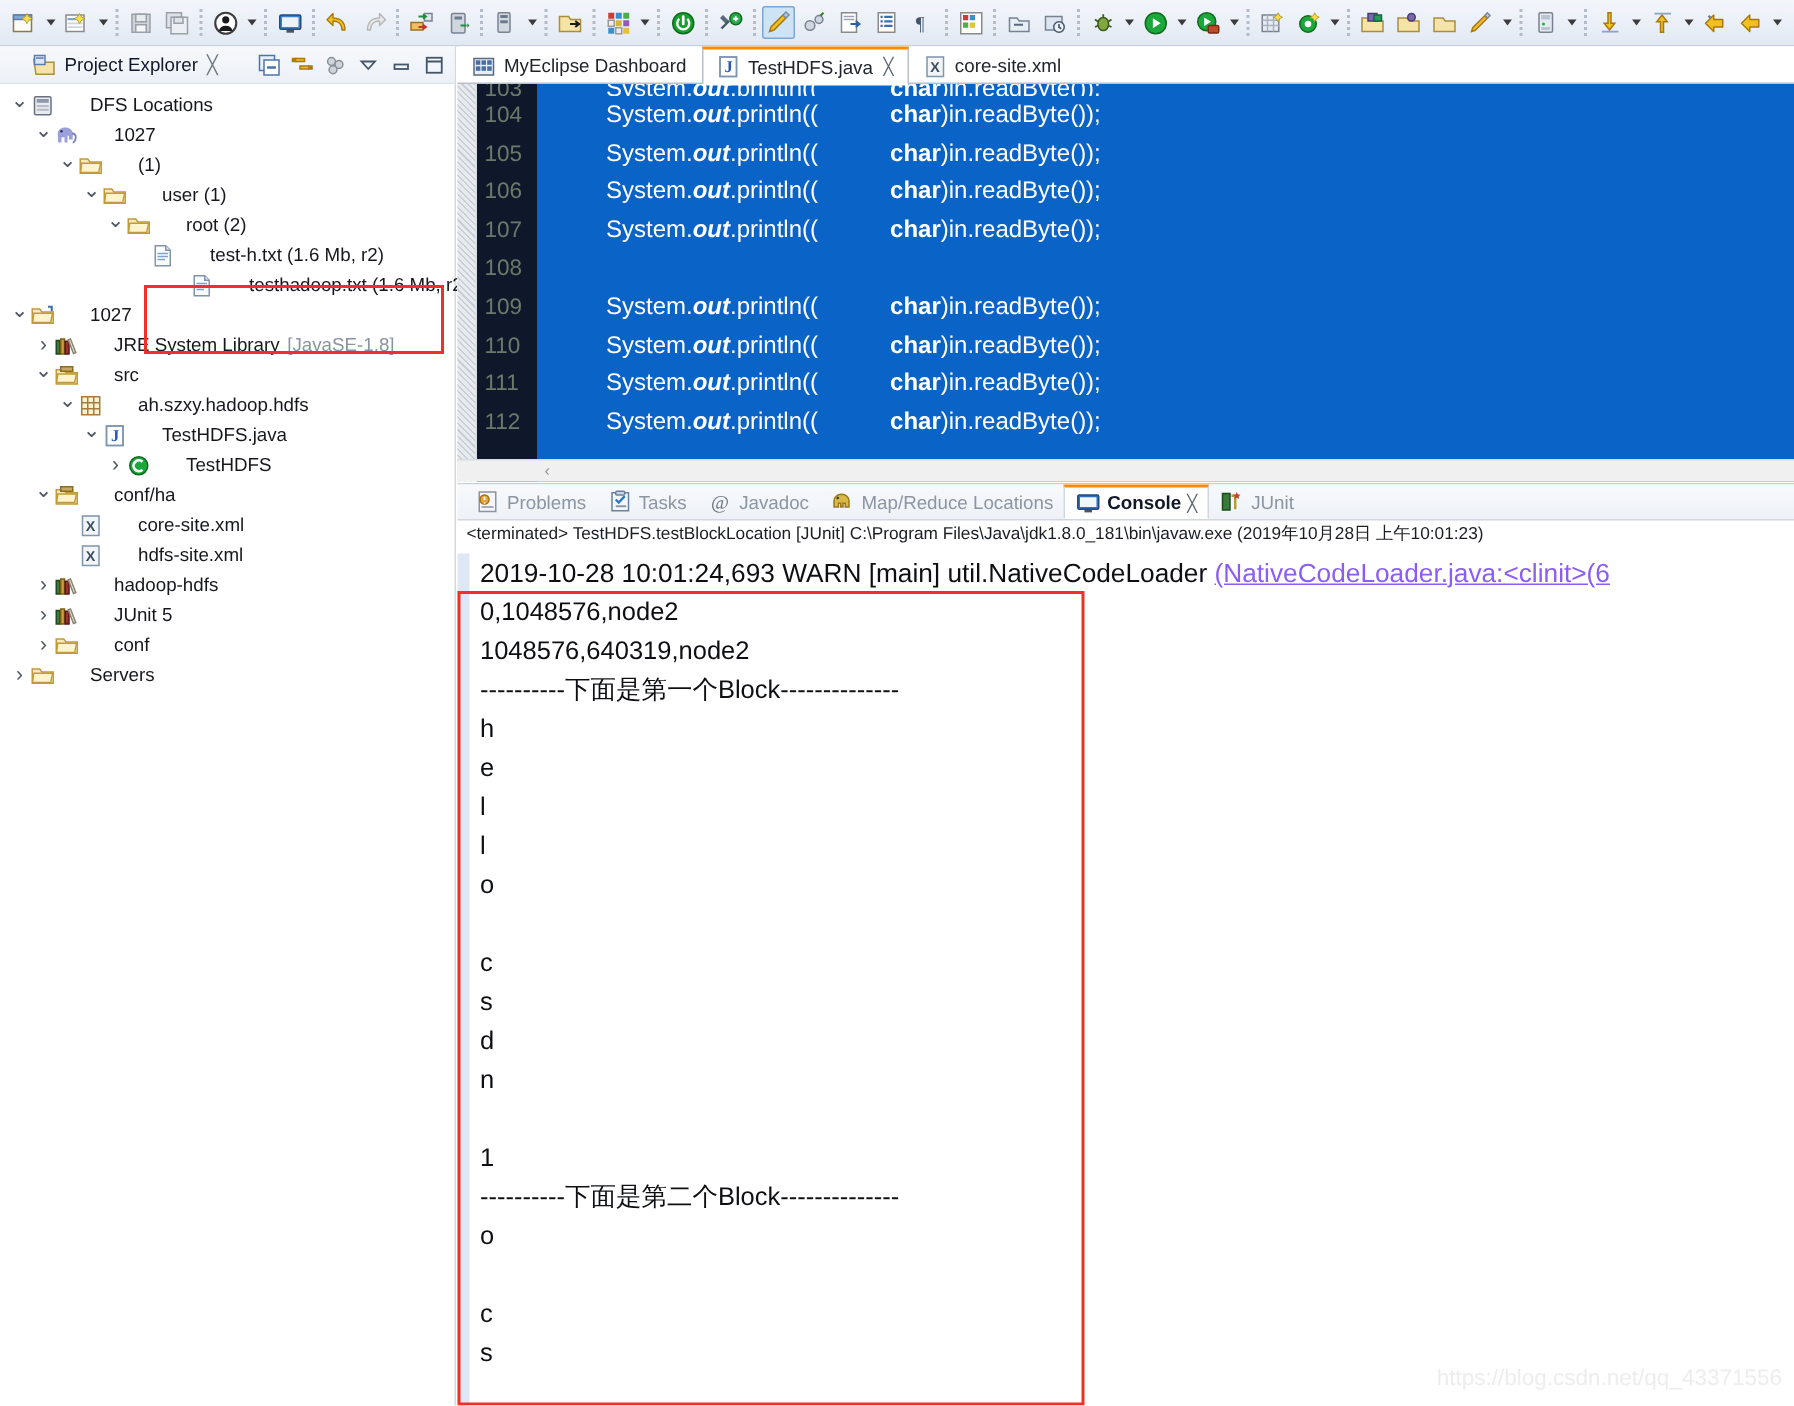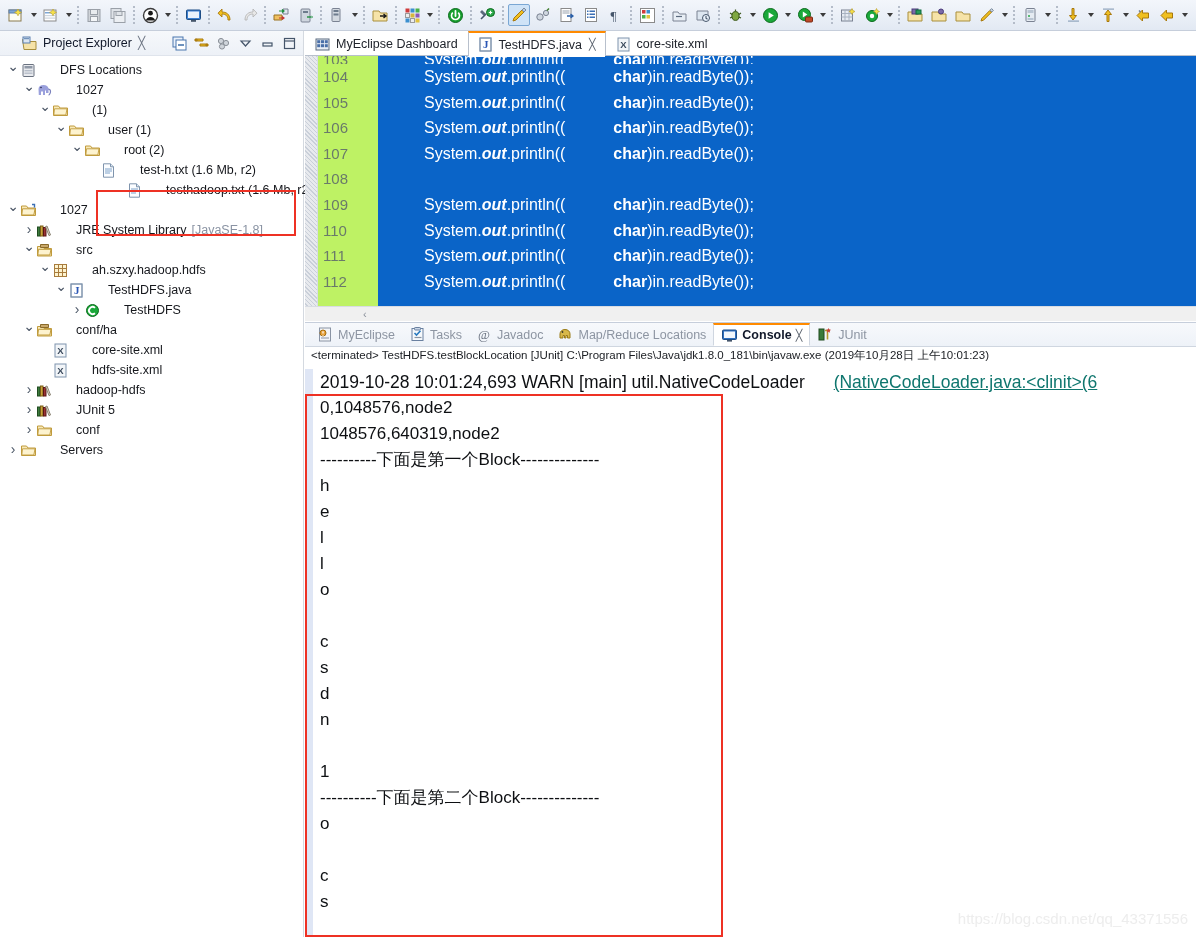--- a/index.html
+++ b/index.html
@@ -107,21 +107,21 @@
     position: absolute; left: 0; top: 25px; width: 891px; height: 265px; background: #fff;
     display: flex;
   }
   .ann-ruler {
     width: 13px; background-color: #e8eaee;
     background-image:
       repeating-linear-gradient(45deg, #c9cfd9 0 1px, transparent 1px 3px);
     border-right: 1px solid #d8dce3;
   }
   .gutter {
-    width: 60px; background: #bef264; color: #6a7a6a;
+    width: 40px; background: #0f172a; color: #6a7a6a;
     font-size: 15px; text-align: left; padding-left: 5px;
     font-family: "Liberation Sans", sans-serif;
   }
   .gutter div { height: 25.6px; line-height: 25.6px; }
   .code {
     flex: 1; background: #0a64c8; overflow: hidden; position: relative;
   }
   .cline {
     height: 25.6px; line-height: 25.6px; color: #ffffff; font-size: 16px;
     padding-left: 46px; white-space: nowrap;
@@ -163,21 +163,21 @@
     position: absolute; left: 0; top: 46px; width: 891px; height: 569px;
     background: #fff; display: flex;
   }
   .console-margin { width: 8px; background: #dfe6f5; flex: 0 0 8px; }
   .console-text {
     flex: 1; padding-left: 7px; font-size: 17px; color: #0d0f12; line-height: 26px;
     font-family: "Liberation Sans", sans-serif;
   }
   .cl { height: 26px; white-space: nowrap; }
   .cl.warn { font-size: 17.5px; }
-  .link { color: #0f766e; text-decoration: underline; margin-left: 24px; }
+  .link { color: #8b5cf6; text-decoration: underline; }
   .red-box-console {
     position: absolute; left: 0px; top: 71px; width: 418px; height: 543px;
     border: 2.5px solid #ee3124; pointer-events: none;
   }
   .watermark {
     position: absolute; right: 8px; bottom: 10px;
     font-size: 15px; color: #ededed; white-space: nowrap;
     font-family: "Liberation Sans", sans-serif;
   }
 </style>
@@ -875,21 +875,21 @@
     <div class="console-tabs" id="console-tabs">
         <div class="ctab">
           <span class="ticon">
             <svg class="ico" viewBox="0 0 17 17">
               <rect x="2.5" y="2" width="11" height="13" fill="#f3f5f8" stroke="#8a94a4"></rect>
               <circle cx="6" cy="7" r="3" fill="#e8a33d" stroke="#a86f0d"></circle>
               <path d="M6 5.2v2.2M6 9v.8" stroke="#fff" stroke-width="1.2"></path>
               <path d="M4 12h8" stroke="#8a94a4"></path>
             </svg>
           </span>
-          <span>MyEclipse</span>
+          <span>Problems</span>
         </div>
         <div class="ctab">
           <span class="ticon">
             <svg class="ico" viewBox="0 0 17 17">
               <rect x="3" y="2.5" width="11" height="12" fill="#f6f9fc" stroke="#6a80a0"></rect>
               <rect x="5.5" y="1.5" width="6" height="2.5" rx=".7" fill="#c9d6e6" stroke="#6a80a0"></rect>
               <path d="M5.5 7l2 2 4-4.2" stroke="#2a7abf" stroke-width="1.6" fill="none"></path>
               <path d="M5.5 11.5h7" stroke="#8a94a4" stroke-width="1.2"></path>
             </svg>
           </span>

